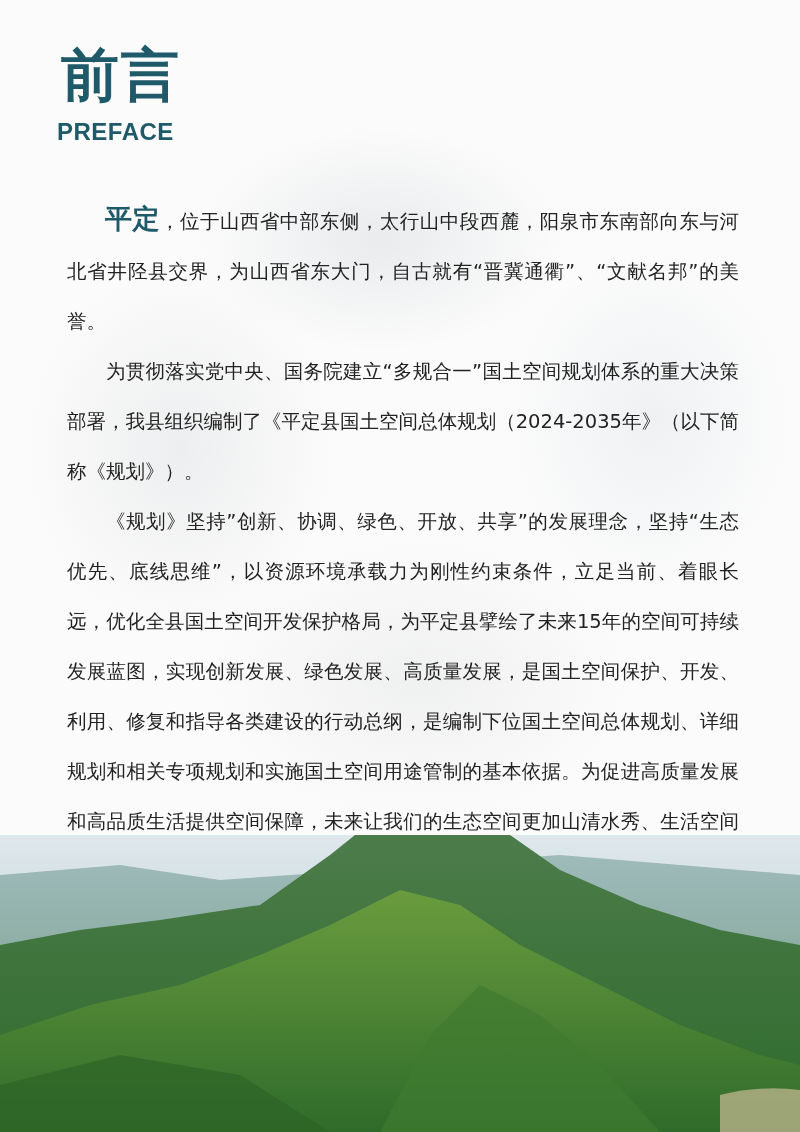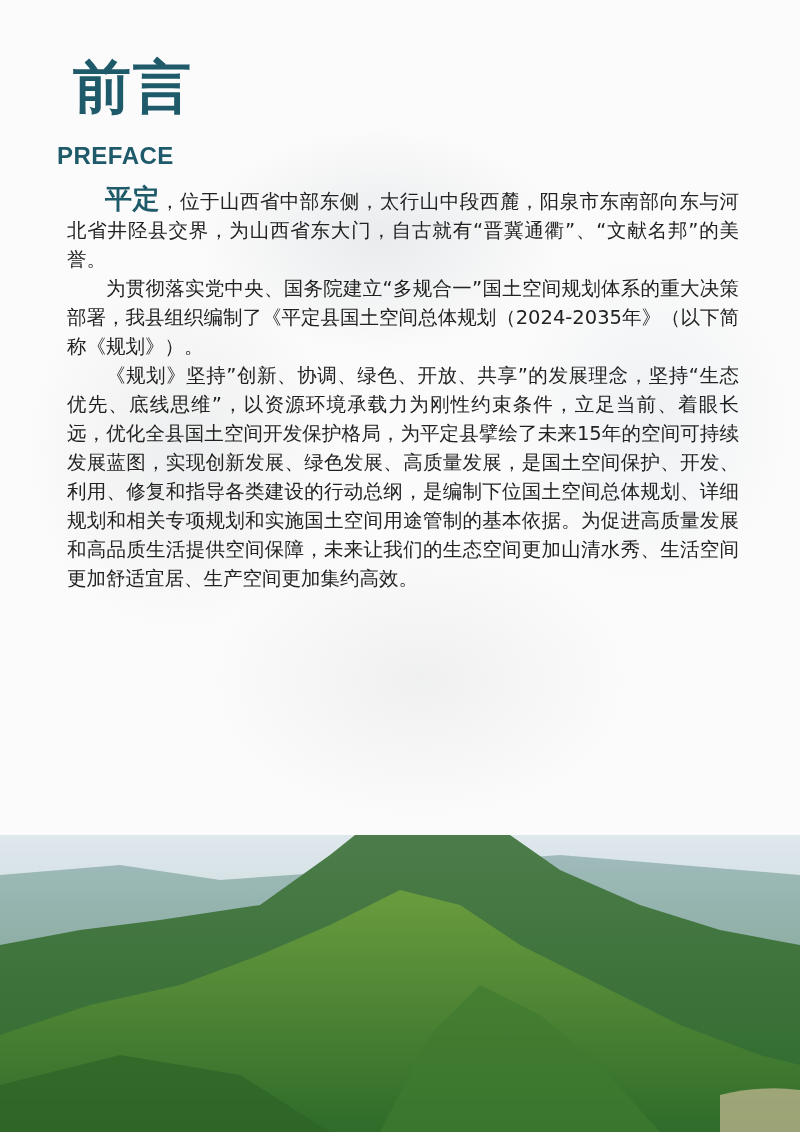--- a/index.html
+++ b/index.html
@@ -14,30 +14,30 @@
     background:
       radial-gradient(ellipse 260px 160px at 380px 120px, rgba(200,205,210,0.35), transparent 70%),
       radial-gradient(ellipse 220px 260px at 180px 330px, rgba(205,208,212,0.3), transparent 70%),
       radial-gradient(ellipse 200px 240px at 650px 300px, rgba(206,214,222,0.28), transparent 70%),
       radial-gradient(ellipse 300px 200px at 420px 560px, rgba(210,212,214,0.28), transparent 70%);
     pointer-events: none;
   }
   .heading { position: absolute; left: 57px; top: 38px; }
   .title-cn {
     font-size: 58px; font-weight: bold; color: #1f5a6a; letter-spacing: 2px;
-    line-height: 66px; margin: 16px;
+    line-height: 66px; margin: 4px;
   }
   .title-en {
     font-family: "Liberation Sans", sans-serif;
     font-size: 24px; font-weight: bold; color: #1f5a6a; letter-spacing: 0.5px;
-    margin-top: 22px; line-height: 28px;
+    margin-top: 10px; line-height: 28px;
   }
   .body-text {
-    position: absolute; left: 67px; top: 184px; width: 672px;
-    font-size: 19.5px; line-height: 29px; color: #222;
+    position: absolute; left: 67px; top: 194px; width: 672px;
+    font-size: 19.5px; line-height: 50px; color: #222;
     text-align: justify;
   }
   .body-text p { margin: 0 0 0 0; text-indent: 2em; }
   .body-text p.first { text-indent: 38px; }
   .lead {
     font-size: 27px; font-weight: bold; color: #1f5a6a;
   }
   .photo {
     position: absolute; left: 0; top: 835px; width: 800px; height: 297px;
     overflow: hidden;

